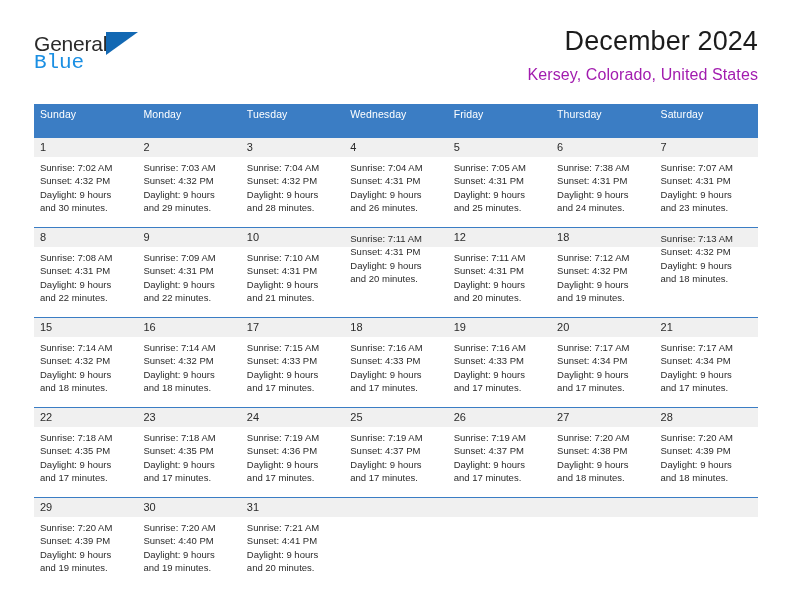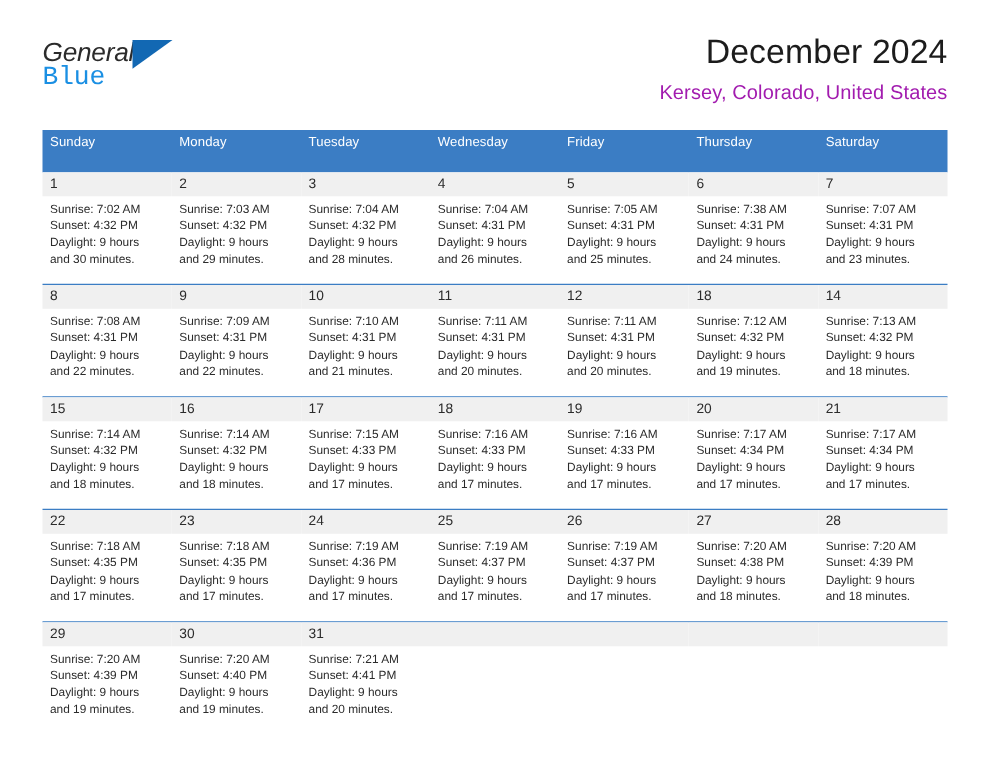--- a/index.html
+++ b/index.html
@@ -28,23 +28,22 @@
     align-items: flex-start;
     justify-content: space-between;
   }
   .brand {
     position: relative;
     padding-top: 6px;
     width: 140px;
   }
   .brand-row1 {
     display: flex;
-    align-items: flex-start;
+    align-items: center;
     line-height: 1;
-    font-style: italic;
   }
   .brand-general {
     font-size: 21px;
     color: #2b2b2b;
     letter-spacing: -0.2px;
     font-family: "Liberation Sans", sans-serif;
   }
   .brand-tri {
     width: 0; height: 0;
     border-left: 32px solid #1268b3;
@@ -281,21 +280,20 @@
               <div class="daynum">10</div>
               <div class="lines">
                 <div>Sunrise: 7:10 AM</div>
                 <div>Sunset: 4:31 PM</div>
                 <div>Daylight: 9 hours</div>
                 <div>and 21 minutes.</div>
               </div>
             </div>
             <div class="daycell">
               <div class="daynum-band"></div>
-              <div class="daynum">11</div>
               <div class="lines">
                 <div>Sunrise: 7:11 AM</div>
                 <div>Sunset: 4:31 PM</div>
                 <div>Daylight: 9 hours</div>
                 <div>and 20 minutes.</div>
               </div>
             </div>
             <div class="daycell">
               <div class="daynum-band"></div>
               <div class="daynum">12</div>
@@ -311,21 +309,20 @@
               <div class="daynum">18</div>
               <div class="lines">
                 <div>Sunrise: 7:12 AM</div>
                 <div>Sunset: 4:32 PM</div>
                 <div>Daylight: 9 hours</div>
                 <div>and 19 minutes.</div>
               </div>
             </div>
             <div class="daycell">
               <div class="daynum-band"></div>
-              <div class="daynum">14</div>
               <div class="lines">
                 <div>Sunrise: 7:13 AM</div>
                 <div>Sunset: 4:32 PM</div>
                 <div>Daylight: 9 hours</div>
                 <div>and 18 minutes.</div>
               </div>
             </div>
           </div>
         </div>
         <div class="week">

